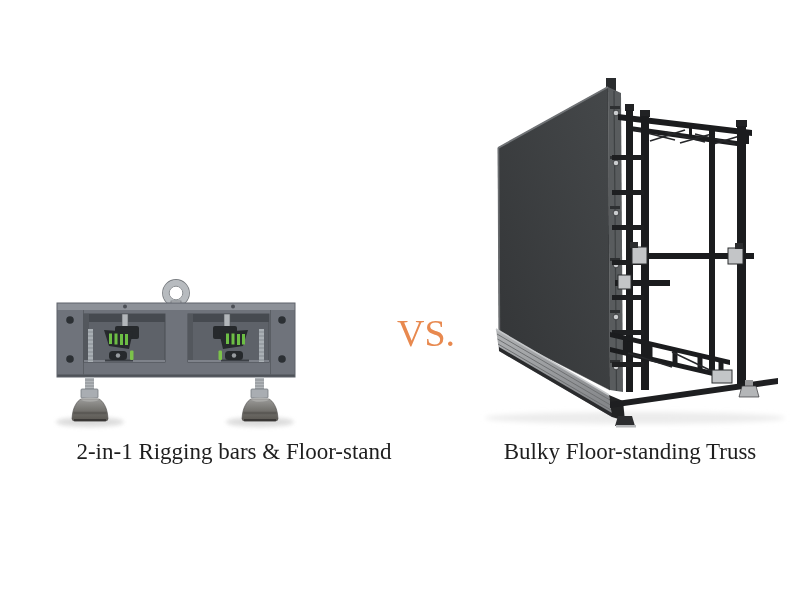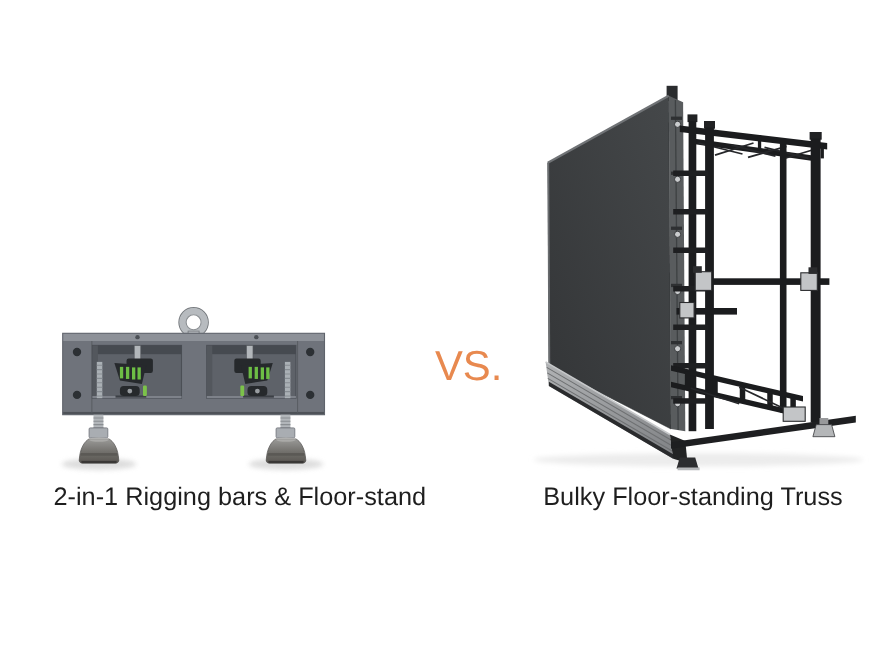--- a/index.html
+++ b/index.html
@@ -1,29 +1,29 @@
 <!DOCTYPE html>
 <html><head>
 <meta charset="utf-8">
 <style>
   html,body{margin:0;padding:0;background:#ffffff;}
   .canvas{
     position:relative;width:800px;height:600px;background:#ffffff;
-    overflow:hidden;font-family:Liberation Sans, sans-serif;
+    overflow:hidden;font-family:Liberation Serif, serif;
   }
   .product-img{position:absolute;}
   .vs-label{
     position:absolute;left:381px;top:314px;width:90px;
     font-size:38px;line-height:1;color:#e8894f;text-align:center;
   }
   .caption{
     position:absolute;top:437px;font-size:23px;line-height:1.3;
     color:#1e1e1e;text-align:center;white-space:nowrap;
   }
-  .caption-left{left:8px;width:420px;}
+  .caption-left{left:24px;width:420px;}
   .caption-right{left:450px;width:360px;}
 </style>
 </head>
 <body>
 
 <div class="canvas">
 
   <svg class="product-img" style="left:30px;top:275px" width="320" height="160" viewBox="0 0 320 160">
     <defs>
       <linearGradient id="domeGrad" x1="0" y1="0" x2="0" y2="1">

